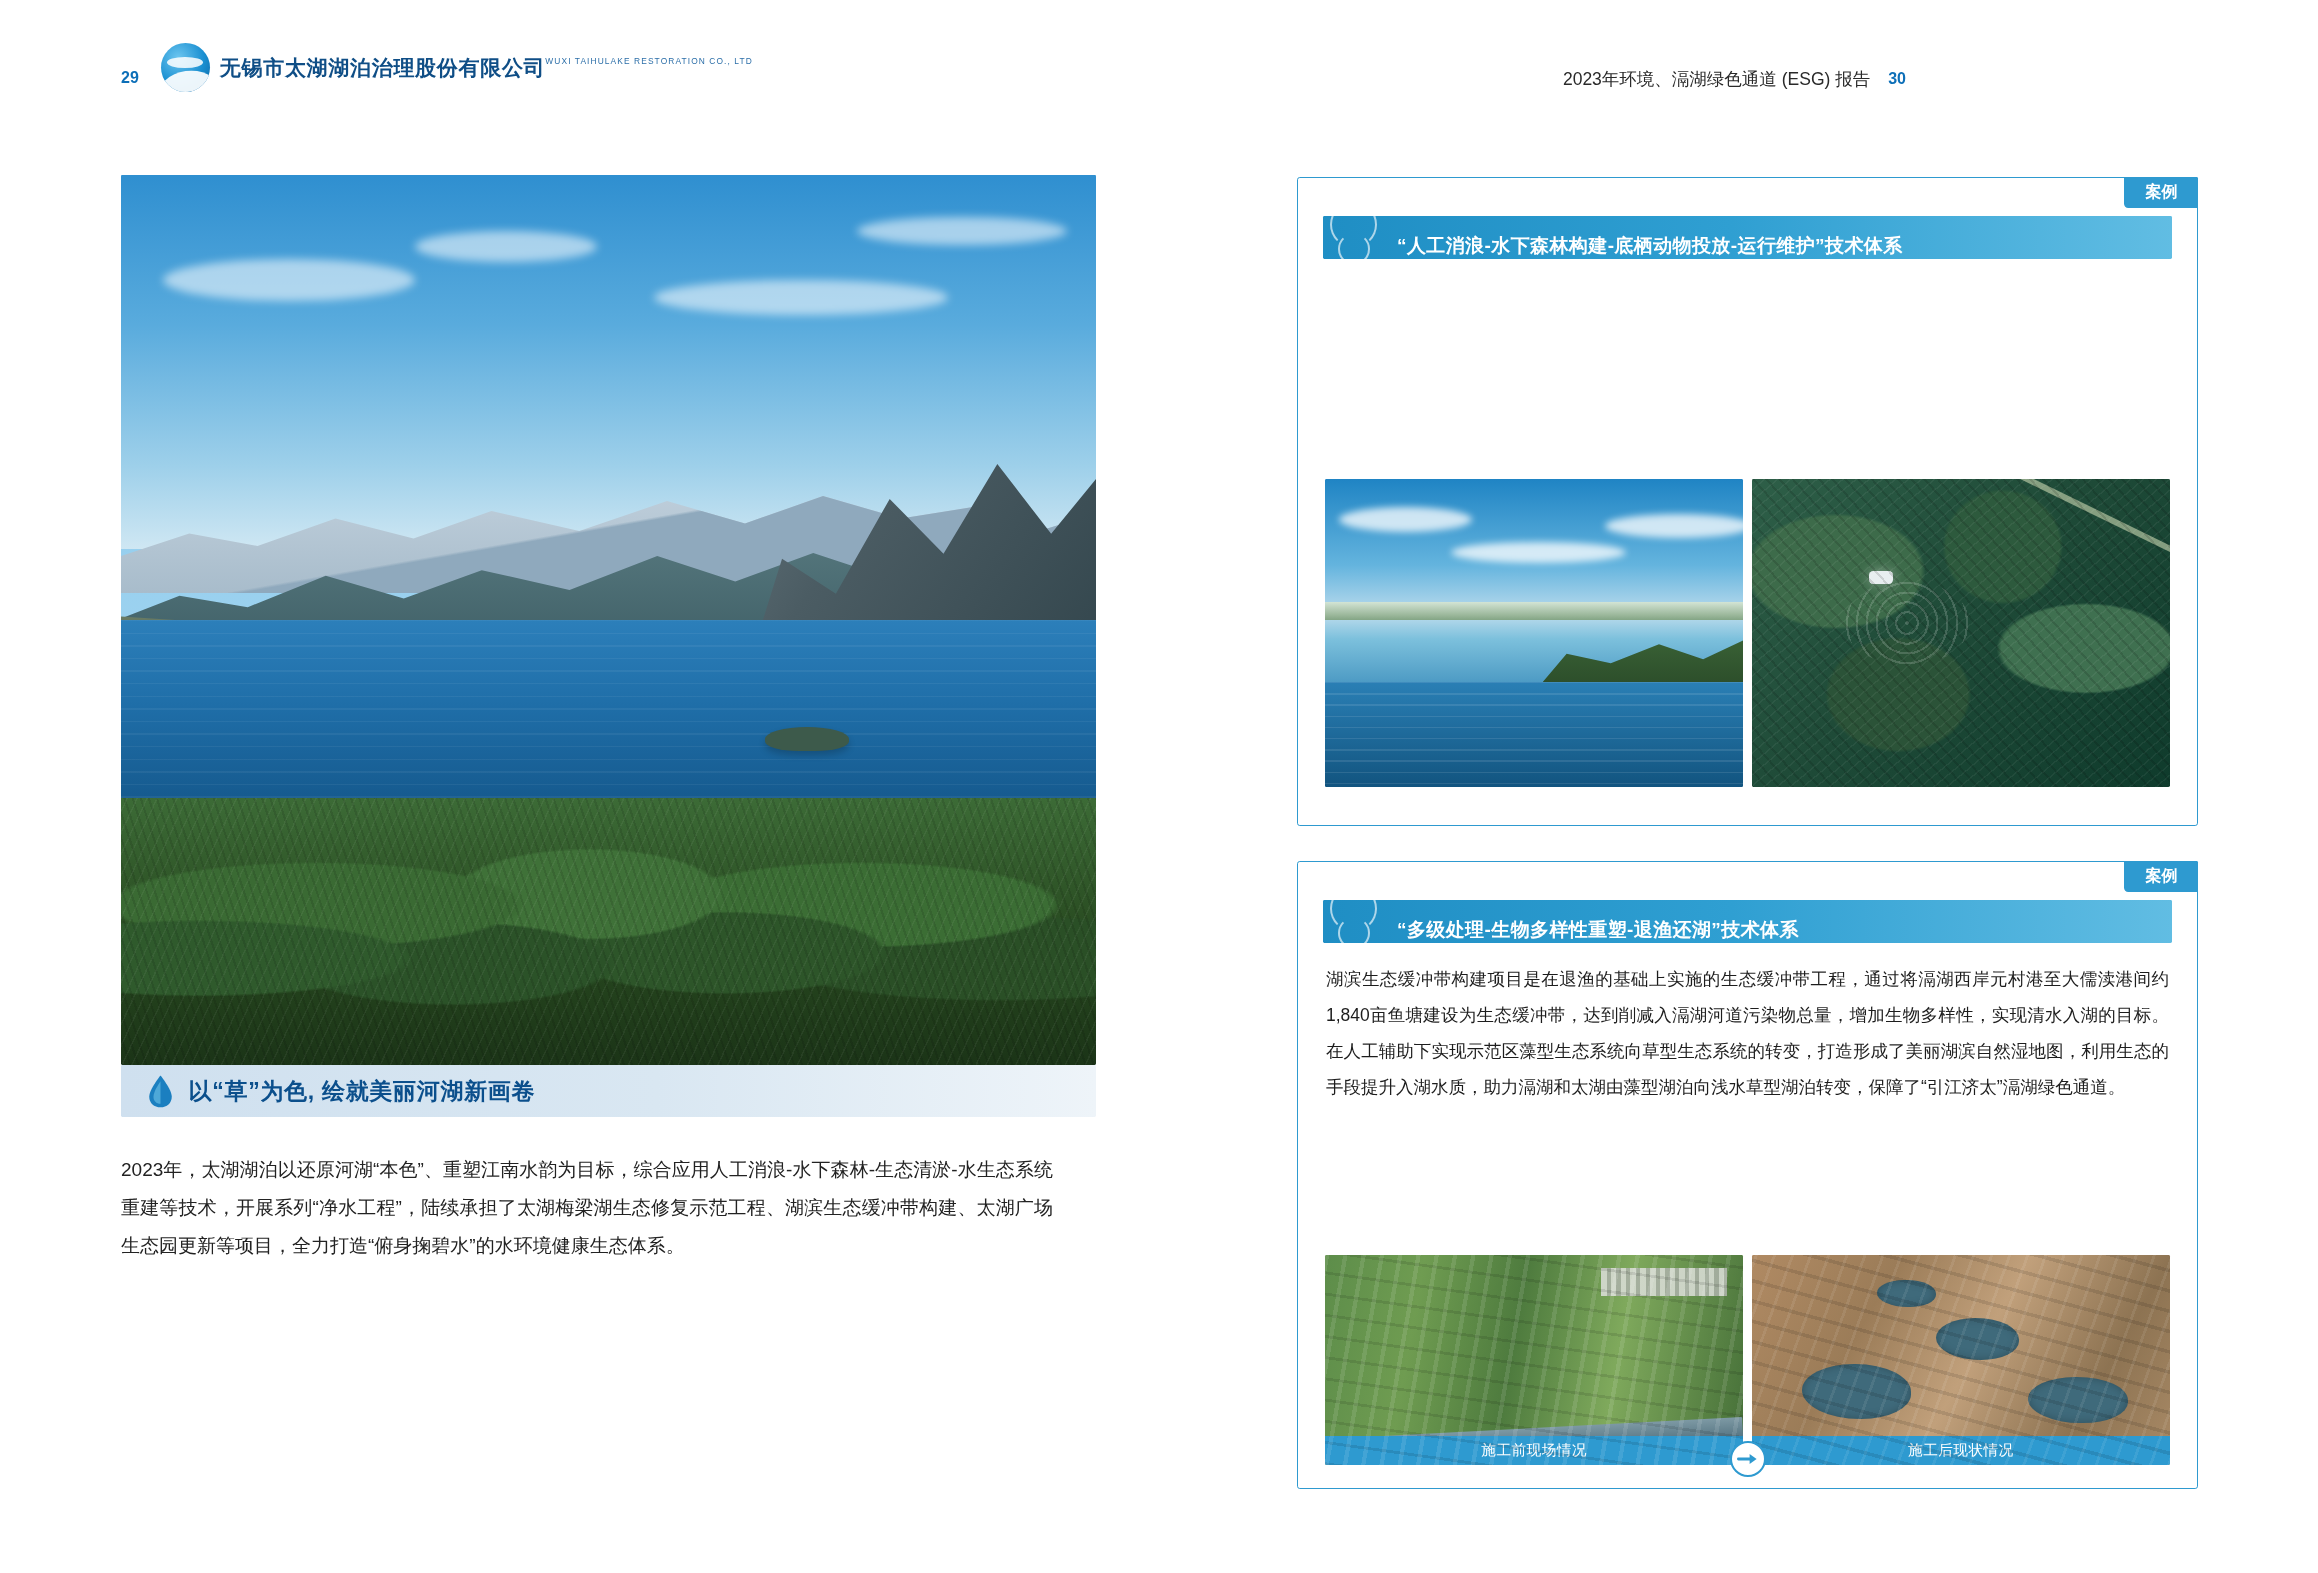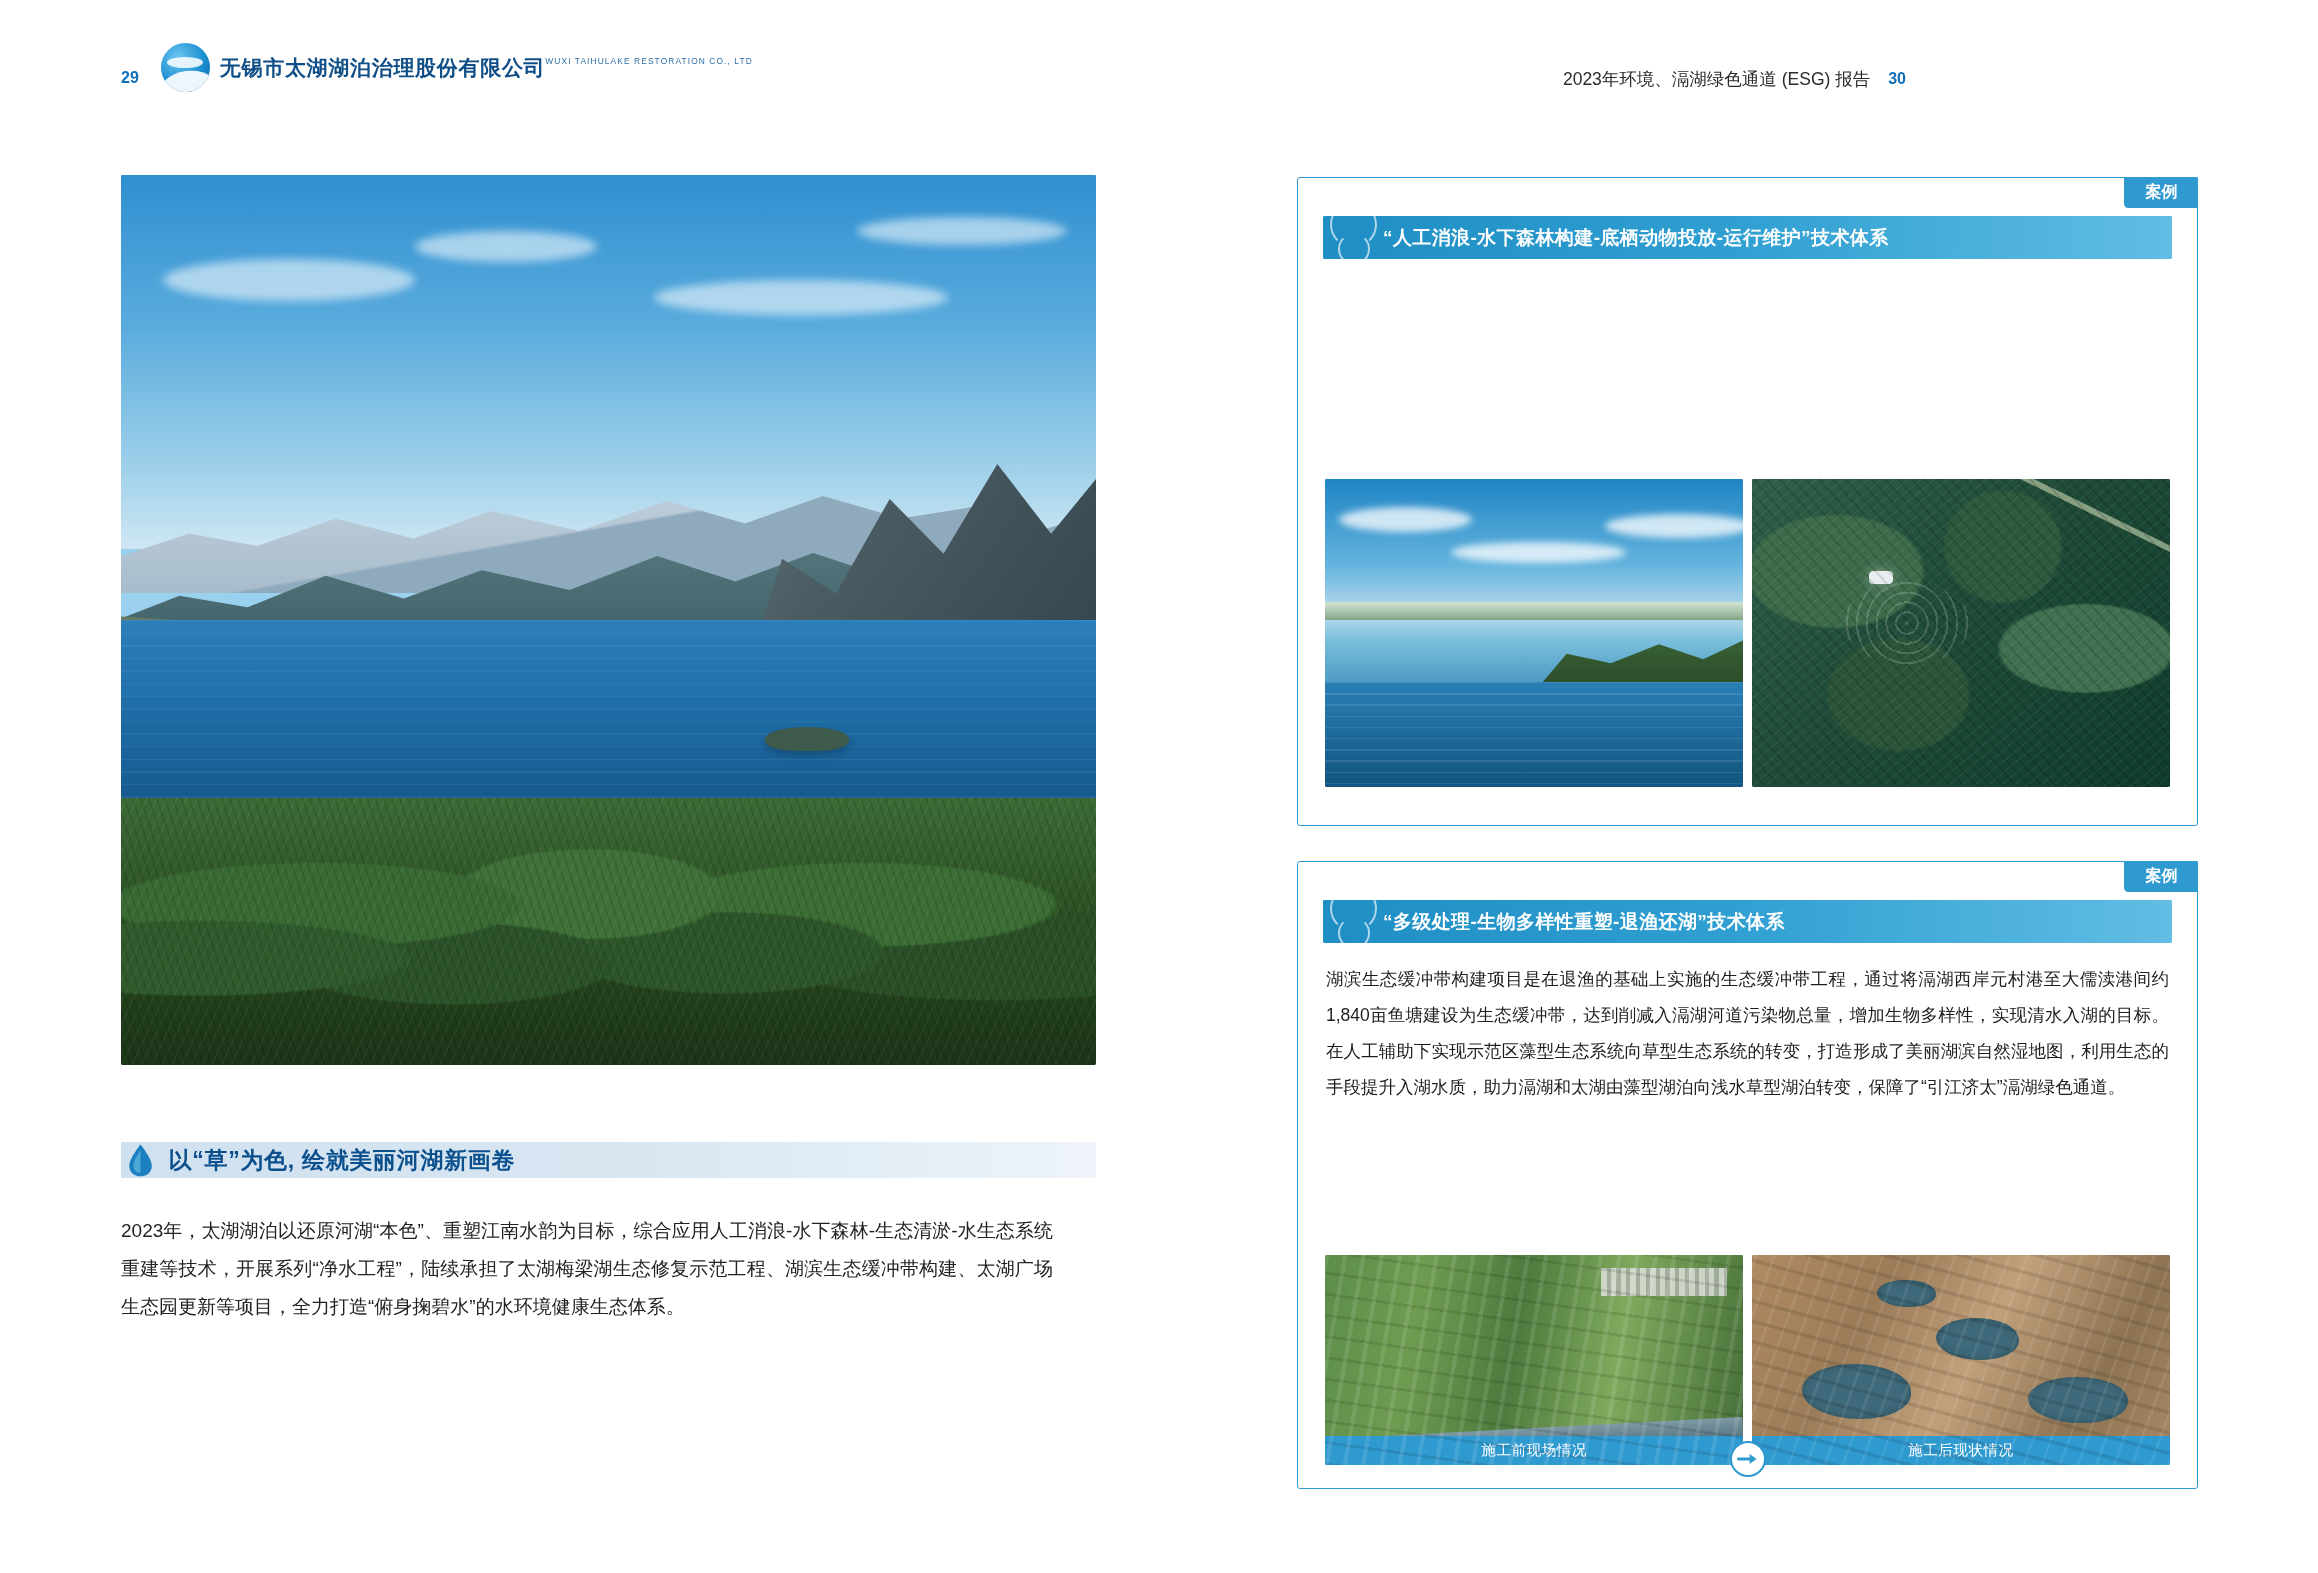--- a/index.html
+++ b/index.html
@@ -157,24 +157,24 @@
   }
   .foreground-trees::after {
     content: ""; position: absolute; left: 0; top: 0; width: 100%; height: 100%;
     background:
       repeating-linear-gradient(72deg, rgba(0,0,0,.10) 0 2.1px, transparent 2.1px 7.7px),
       repeating-linear-gradient(-65deg, rgba(255,255,255,.05) 0 1.4px, transparent 1.4px 9px);
   }
 
   
   .section-bar {
-    width: 975px; height: 36px; margin-top: 77px;
+    width: 975px; height: 52px; 
     background: linear-gradient(90deg, #cfe0ef 0%, #d9e7f2 55%, #eef4f9 100%);
     display: flex; align-items: center;
-    padding-left: 4px;
+    padding-left: 24px;
     border-radius: 1.4px;
   }
   .drop-icon {
     width: 31px; height: 34px; flex: 0 0 auto; margin-right: 12.6px;
     position: relative;
   }
   .drop-icon svg { display: block; }
   .section-bar-title {
     font-size: 23px; font-weight: bold; color: #0b4f8c; letter-spacing: 0.7px;
   }
@@ -201,23 +201,24 @@
     background: #2e9ad0; color: #ffffff;
     font-size: 16px; font-weight: bold;
     padding: 4.9px 21px 5.6px 21px;
     border-radius: 0 1.4px 0 4.2px;
   }
 
   .case-titlebar {
     position: absolute; left: 25px; right: 25px; top: 38px;
     height: 43px;
     background: linear-gradient(90deg, #1f8ec4 0%, #2f9fd2 48%, #61bde3 100%);
-    display: flex; align-items: center;
+    display: flex; align-items: flex-end;
     border-radius: 1.4px;
     overflow: hidden;
+    gap: 14px;
   }
   .case-titlebar .wave {
     width: 60px; height: 43px; flex: 0 0 auto; position: relative; opacity: .85;
   }
   .case-titlebar .wave::before,
   .case-titlebar .wave::after {
     content: ""; position: absolute; border: 2.1px solid rgba(255,255,255,.75);
     border-radius: 50%;
   }
   .case-titlebar .wave::before { left: 7px; top: -15.4px; width: 43px; height: 43px; border-bottom-color: transparent; }

